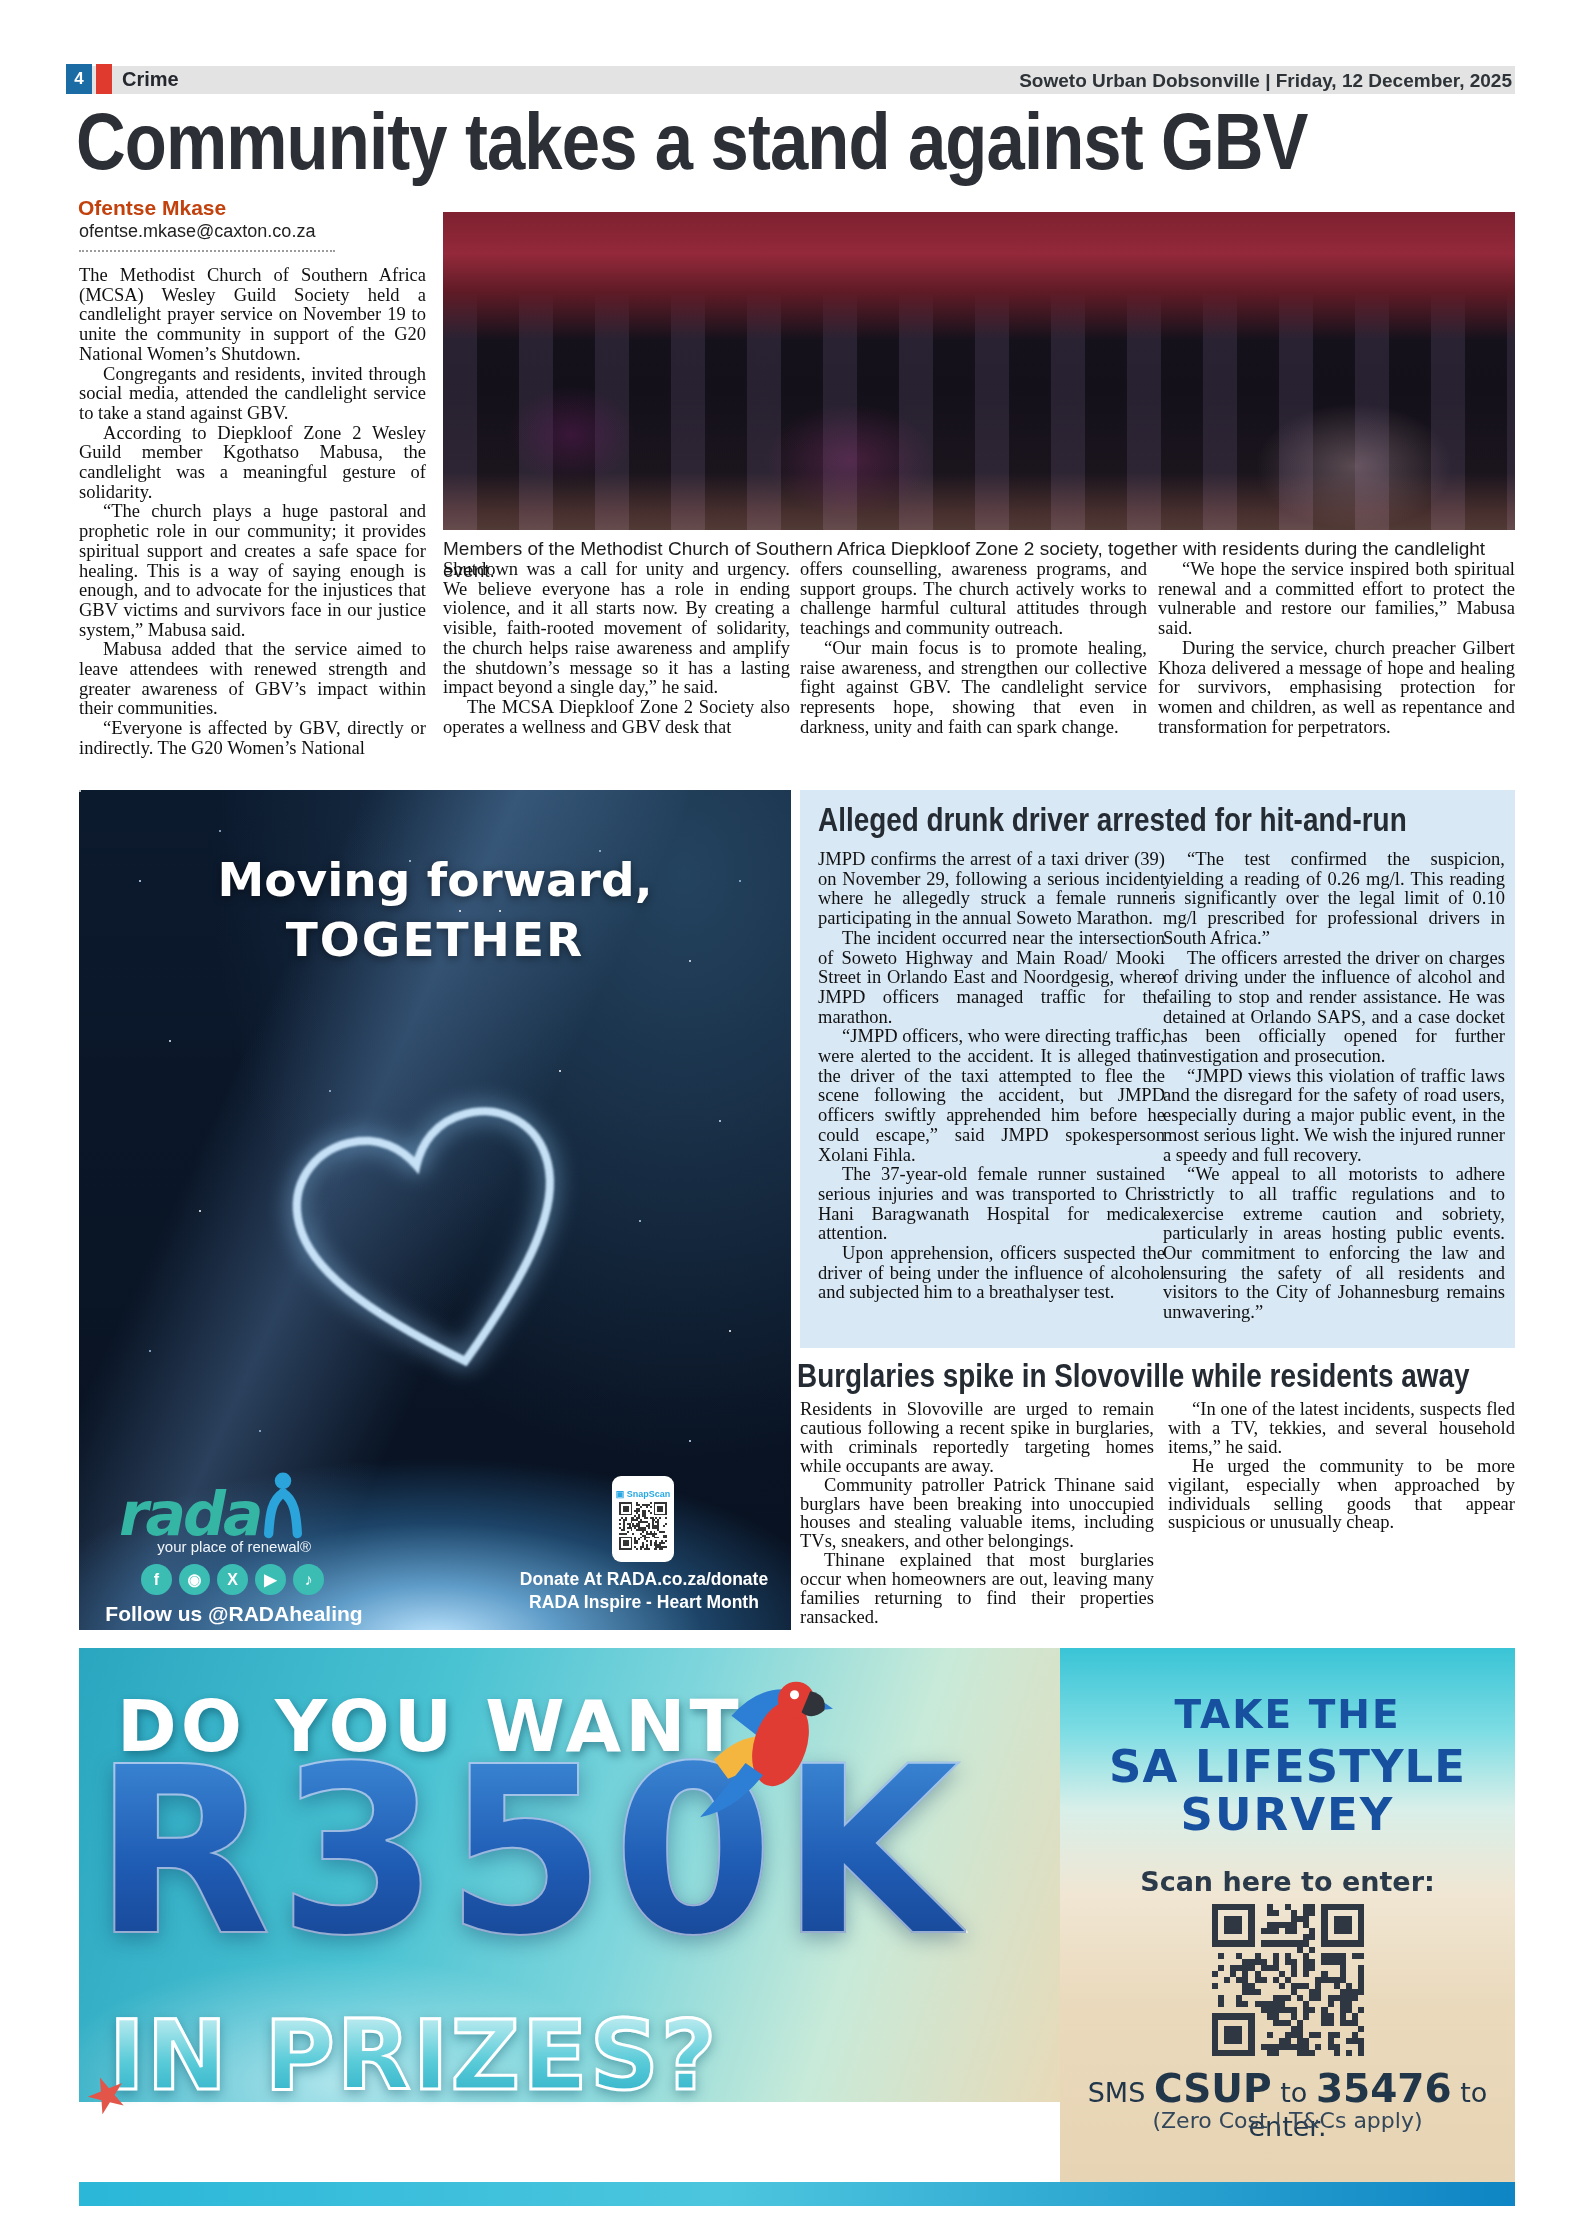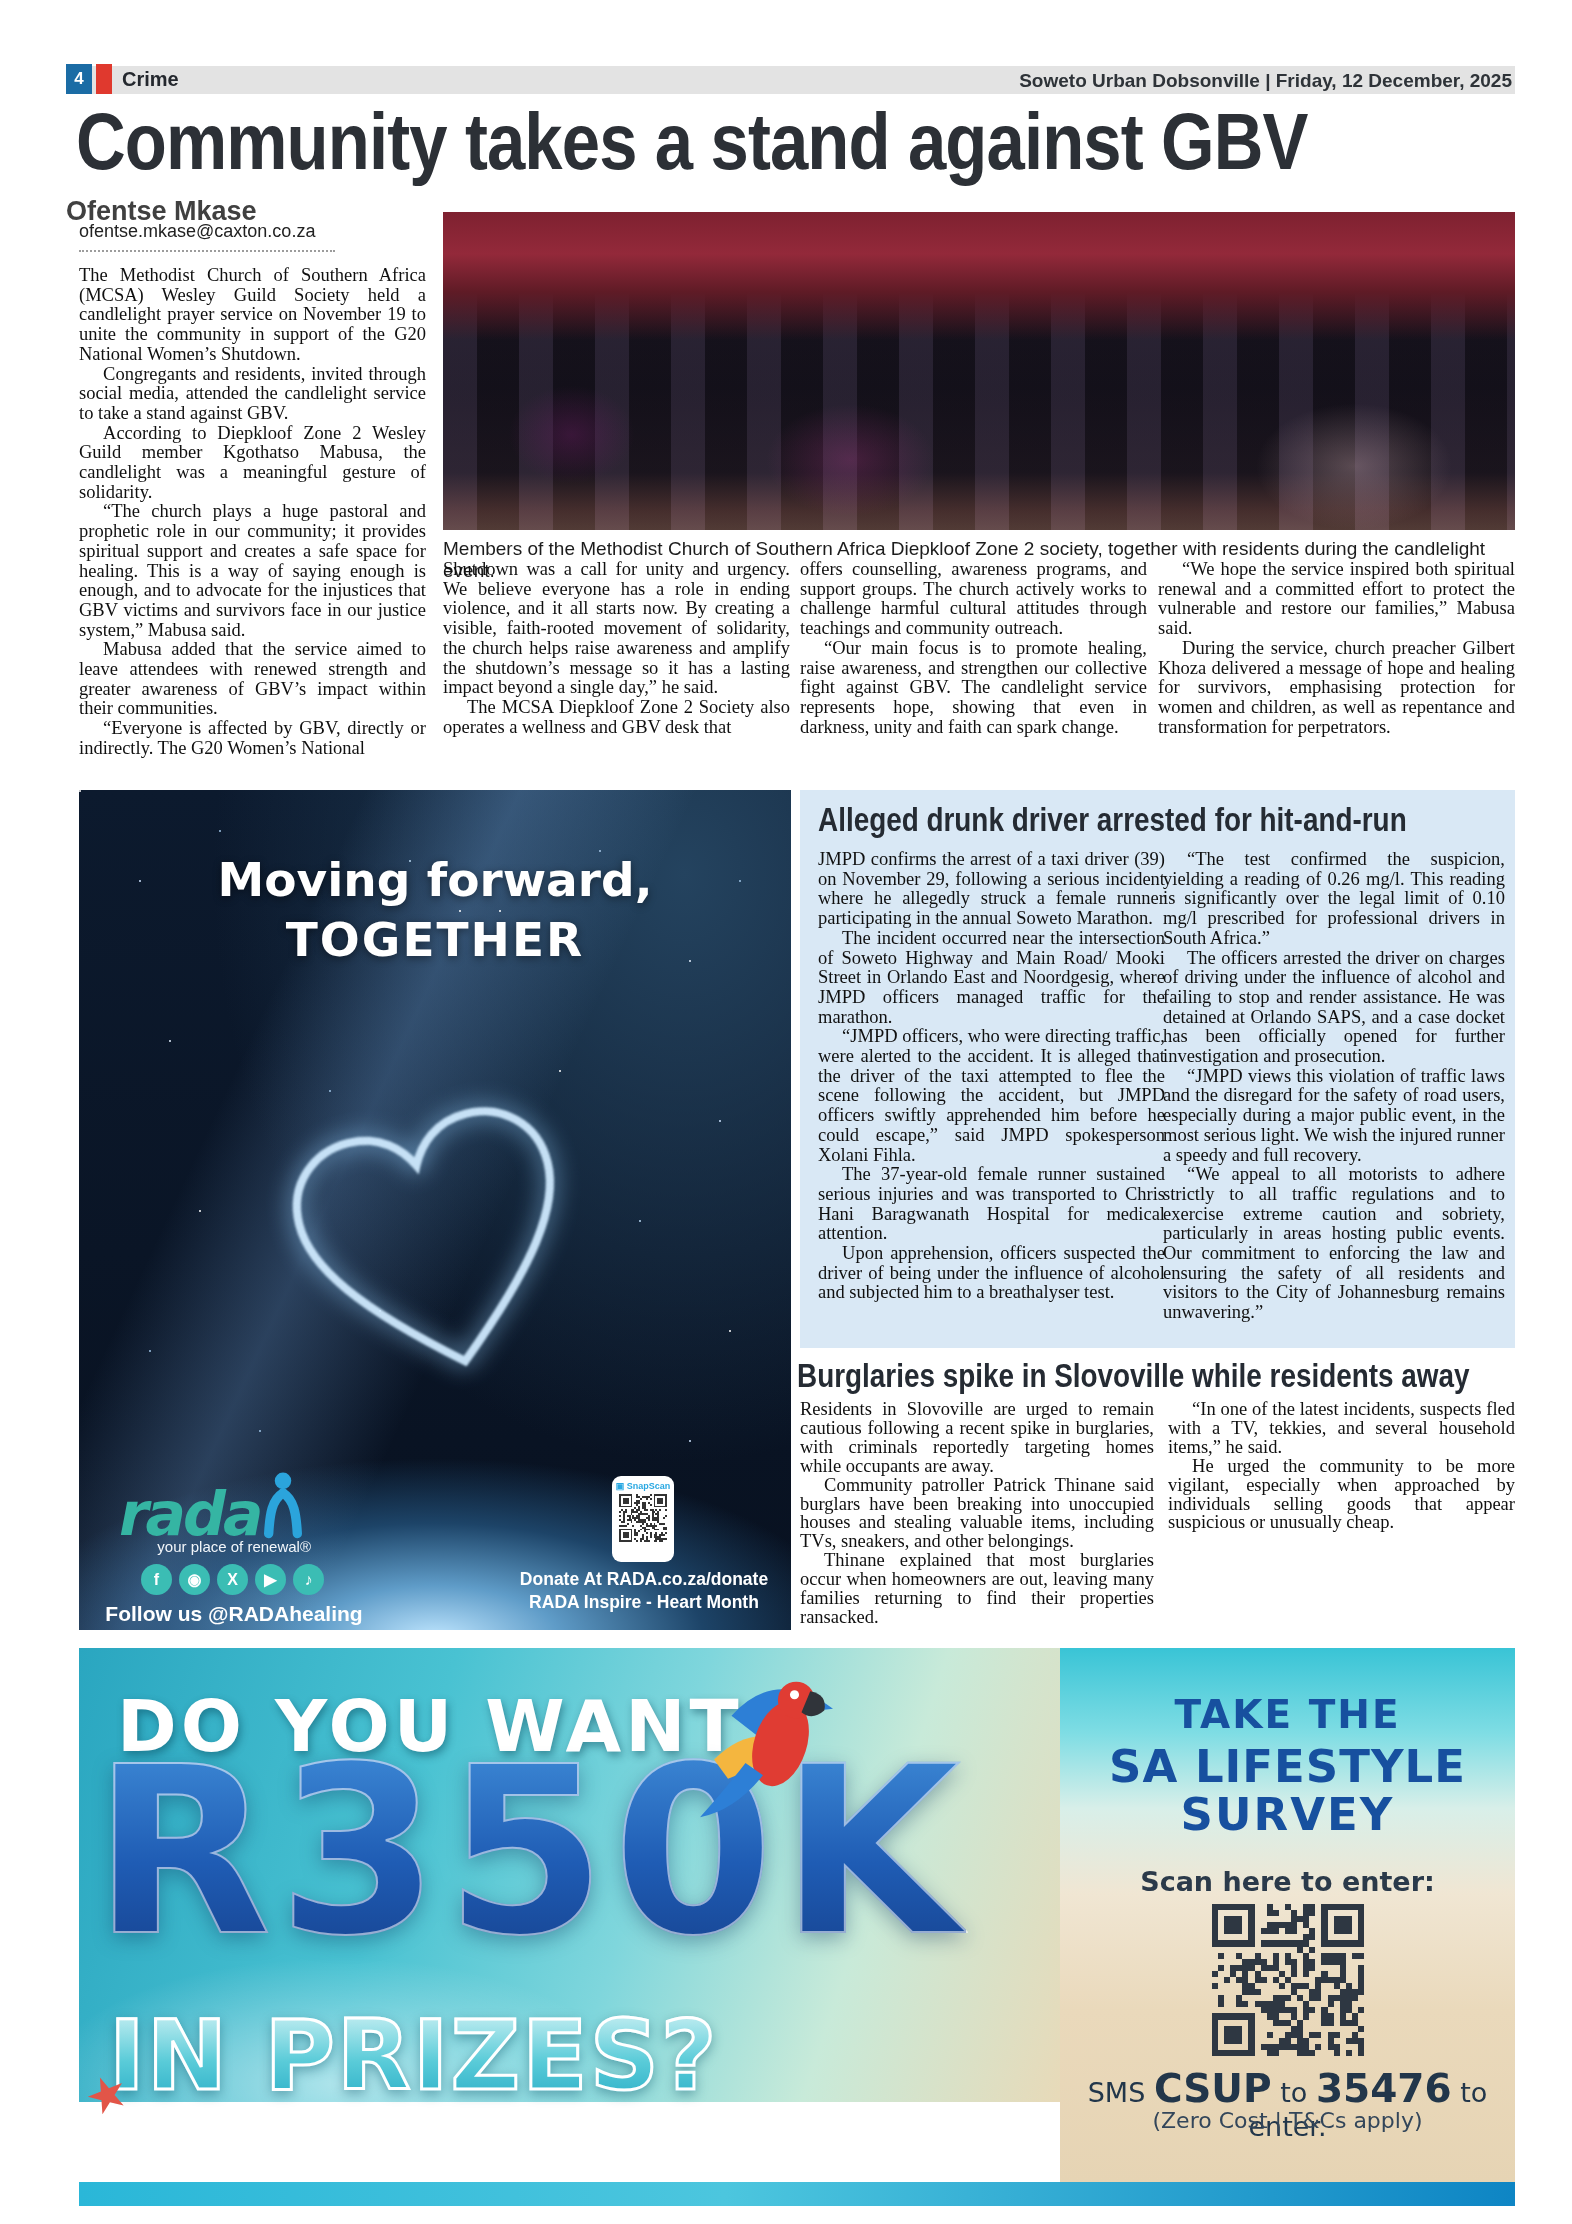--- a/index.html
+++ b/index.html
@@ -11,21 +11,21 @@
   #topbar{left:79px;top:66px;width:1436px;height:28px;background:#e3e3e3;}
   #pagenum-box{left:66px;top:64px;width:26px;height:30px;background:#1b6ca5;color:#fff;
                font-weight:bold;font-size:17px;display:flex;align-items:center;justify-content:center;}
   #red-box{left:96px;top:64px;width:16px;height:30px;background:#e0392e;}
   #section-label{left:122px;top:68px;font-weight:bold;font-size:20px;color:#24282e;}
   #masthead-date{right:60px;top:70px;font-weight:bold;font-size:19px;color:#2e3338;}
 
   
   #headline{left:76px;top:96px;font-weight:bold;font-size:80px;color:#2c3036;
             letter-spacing:-1px;white-space:nowrap;transform:scaleX(.86);transform-origin:left top;}
-  #byline-name{left:66px;top:196px;font-weight:bold;font-size:27px;color:#404040;}
+  #byline-name{left:78px;top:196px;font-weight:bold;font-size:21px;color:#c2410c;}
   #byline-email{left:79px;top:221px;font-size:18px;color:#222;}
   #byline-rule{left:79px;top:250px;width:256px;border-top:2px dotted #9c9c9c;}
 
   
   .serifcol p{margin:0;font-family:"Liberation Serif",serif;font-size:18.5px;line-height:19.7px;
               color:#101010;text-align:justify;}
   .serifcol p.ind{text-indent:1.3em;}
   #mc1{left:79px;top:266px;width:347px;}
   #mc2{left:443px;top:560px;width:347px;}
   #mc3{left:800px;top:560px;width:347px;}
@@ -76,21 +76,21 @@
          filter:drop-shadow(0 0 12px rgba(150,210,255,.95)) blur(1px);opacity:.95;}
   #rada-logo-row{left:40px;top:676px;display:flex;align-items:flex-end;font-style:italic;}
   #rada-logo-text{font-family:"DejaVu Sans",sans-serif;font-weight:bold;font-size:60px;line-height:60px;
                   color:#35b5a3;letter-spacing:-3px;}
   #rada-tagline{left:42px;top:748px;width:190px;text-align:right;font-size:15px;color:#f2f6fa;}
   #rada-socials{left:62px;top:774px;display:flex;gap:7px;}
   .soc{width:31px;height:31px;border-radius:50%;background:#3bbdb4;color:#fff;display:flex;
        align-items:center;justify-content:center;font-weight:bold;font-size:16px;}
   #rada-follow{left:10px;top:812px;width:290px;text-align:center;font-weight:bold;font-size:21px;}
   #snapscan{left:533px;top:686px;width:62px;height:86px;background:#fff;border-radius:9px;
-            display:flex;flex-direction:column;align-items:center;padding-top:5px;box-sizing:border-box;}
+            display:flex;flex-direction:column;align-items:center;padding-top:13px;box-sizing:border-box;}
   #snapscan-label{font-size:9px;font-weight:bold;color:#29a8e2;margin-bottom:3px;white-space:nowrap;}
   #snap-qr{width:48px;height:48px;}
   #rada-donate{left:415px;top:778px;width:300px;text-align:center;font-weight:bold;font-size:17.5px;line-height:23px;}
 
   
   #bigad{left:79px;top:1648px;width:1436px;height:558px;overflow:hidden;}
   #bigad-art{left:0;top:0;width:1436px;height:454px;
     background:
       radial-gradient(420px 180px at 18% 96%, rgba(255,255,255,.55), transparent 70%),
       linear-gradient(108deg,#2aa6c0 0%,#49c2d2 24%,#7fd6dc 40%,#c8ead9 55%,#e9d9b7 72%,#e4d0a9 100%);}

